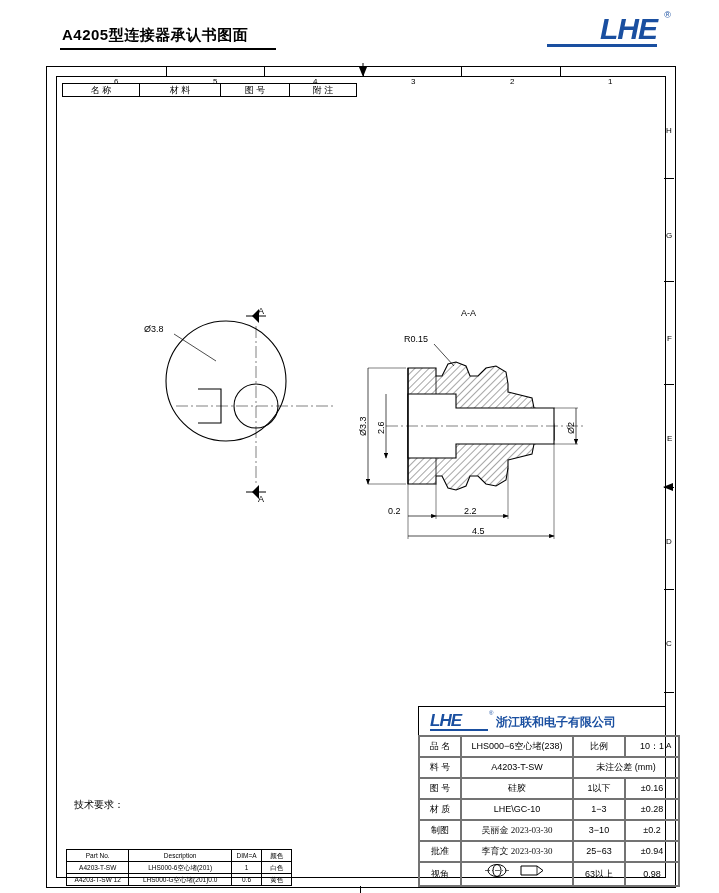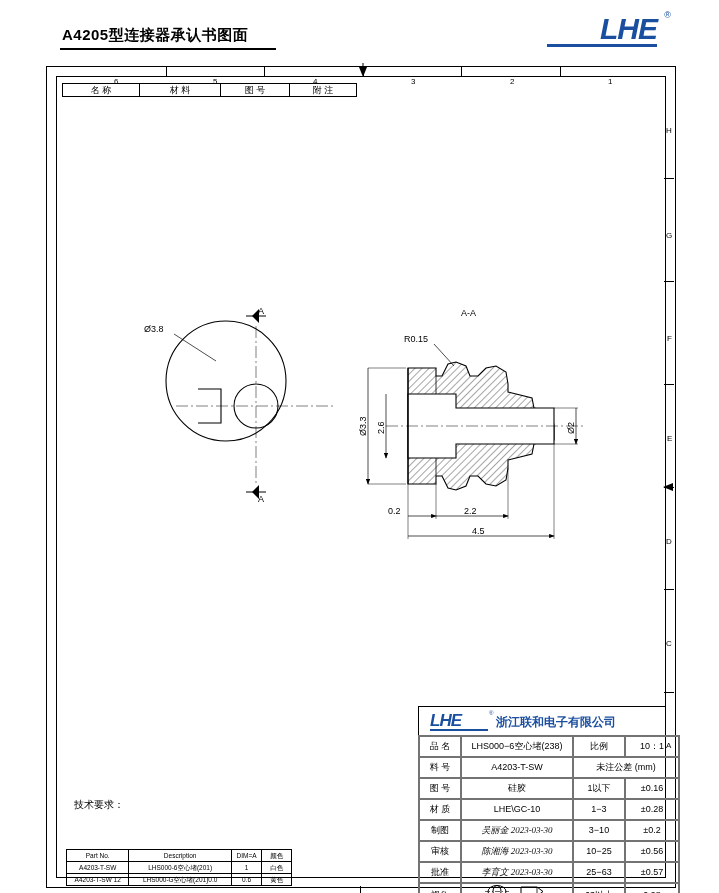--- a/index.html
+++ b/index.html
@@ -38,21 +38,21 @@
 
   
   .tb{position:absolute;left:418px;top:706px;width:246px;height:170px;border:1px solid #000;}
   .tb-logo-text{position:absolute;left:430px;top:711px;font-size:17px;font-weight:bold;font-style:italic;color:#1a4fa0;letter-spacing:-1px;}
   .tb-logo-bar{position:absolute;left:430px;top:729px;width:58px;height:2px;background:#1a4fa0;}
   .tb-logo-r{position:absolute;left:489px;top:710px;font-size:6px;color:#1a4fa0;}
   .tb-company{position:absolute;left:496px;top:714px;font-size:12px;font-weight:bold;color:#1a4fa0;}
 
   .tbl-main{position:absolute;left:418px;top:735px;border-collapse:collapse;font-size:9px;}
   .tbl-main td{border:2px solid #737373;height:19px;line-height:19px;text-align:center;padding:0 2px;}
-  .hand{font-family:"Liberation Serif",serif;font-style:italic;font-size:9px;}
+  .hand{font-family:"Liberation Serif",serif;font-size:9px;}
   .sig{color:#111;}
 
   
   .arrowmark{position:absolute;}
 </style>
 </head>
 <body>
 
 <div class="page">
 
@@ -291,30 +291,24 @@
       <td>1−3</td>
       <td>±0.28</td>
     </tr>
     <tr>
       <td>制图</td>
       <td class="hand sig">吴丽金 2023-03-30</td>
       <td>3−10</td>
       <td>±0.2</td>
     </tr>
     <tr>
-      <td>审核</td>
-      <td class="hand sig">陈湘海 2023-03-30</td>
-      <td>10−25</td>
-      <td>±0.56</td>
-    </tr>
-    <tr>
       <td>批准</td>
       <td class="hand sig">李育文 2023-03-30</td>
       <td>25−63</td>
-      <td>±0.57</td>
+      <td>±0.94</td>
     </tr>
     <tr>
       <td>视角</td>
       <td>
         <svg width="72" height="15" viewBox="0 0 72 15">
           <ellipse cx="16" cy="7.5" rx="9" ry="6" fill="none" stroke="#000" stroke-width="1"></ellipse>
           <ellipse cx="16" cy="7.5" rx="4" ry="6" fill="none" stroke="#000" stroke-width="1"></ellipse>
           <line x1="4" y1="7.5" x2="28" y2="7.5" stroke="#000" stroke-width="0.6" stroke-dasharray="5,2,1,2"></line>
           <path d="M 40 3 L 56 3 L 62 7.5 L 56 12 L 40 12 Z" fill="none" stroke="#000" stroke-width="1"></path>
           <line x1="56" y1="3" x2="56" y2="12" stroke="#000" stroke-width="0.8"></line>

